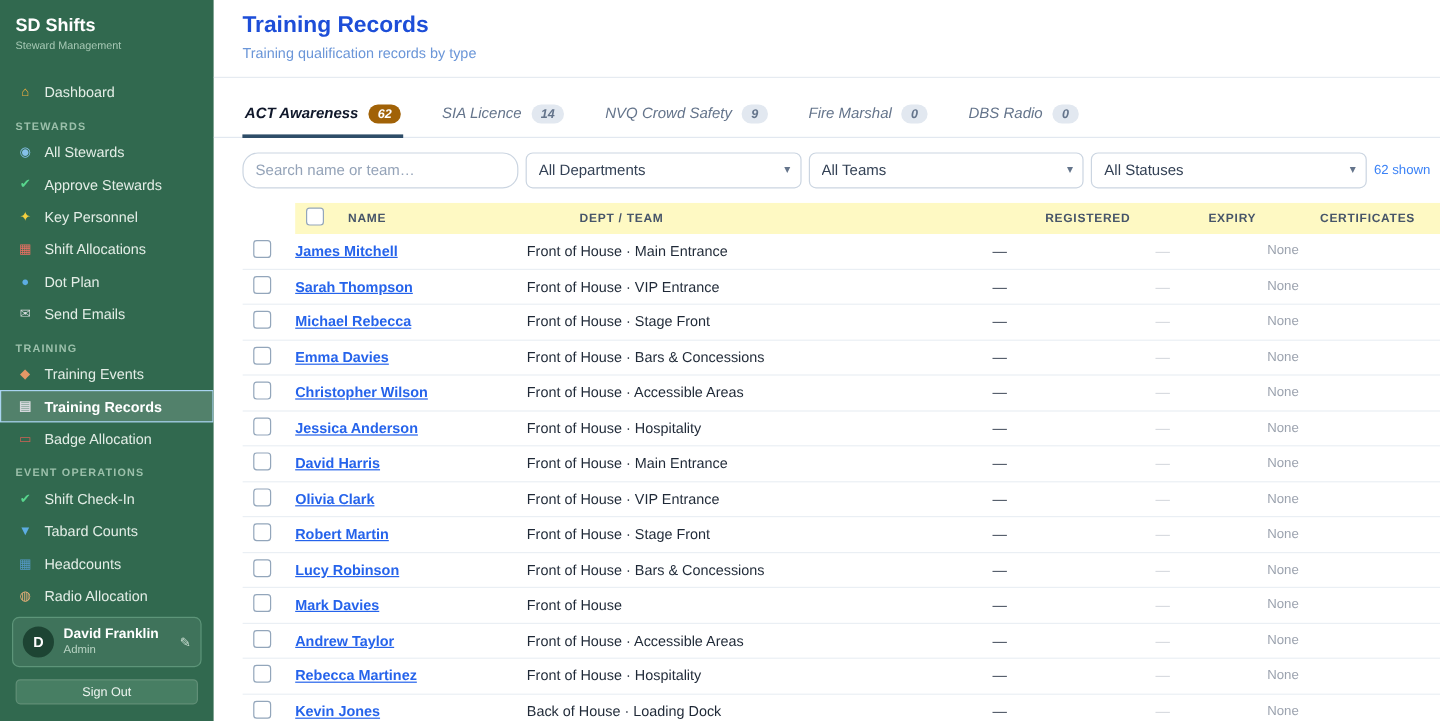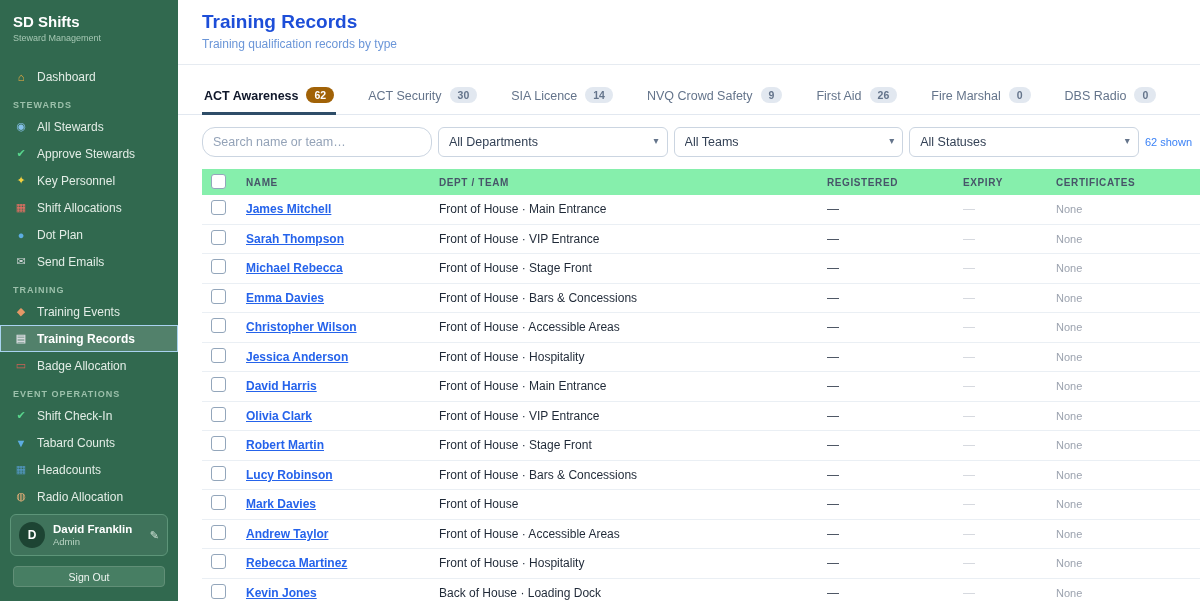--- a/index.html
+++ b/index.html
@@ -31,42 +31,42 @@
 
   
   .main { flex:1; display:flex; flex-direction:column; height:601px; overflow:hidden; }
   .page-header { padding:11px 24px 13px; border-bottom:1px solid #e6ebf1; }
   .page-title { color:#1d4ed8; font-size:19px; font-weight:bold; }
   .page-subtitle { color:#6b96d8; font-size:12px; margin-top:4px; }
 
   .tabs { display:flex; align-items:flex-end; gap:30px; padding:0 24px; margin-top:12px;
           border-bottom:1px solid #e2e8f0; }
   .tab { position:relative; padding:10px 2px 11px; font-size:12.5px; color:#64748b;
-         cursor:pointer; white-space:nowrap; display:flex; align-items:flex-end; }
+         cursor:pointer; white-space:nowrap; display:flex; align-items:flex-start;font-style:italic; }
   .tab.active { color:#0f172a; font-weight:bold; }
   .tab.active::after { content:""; position:absolute; left:0; right:0; bottom:-1px; height:3px; background:#2e4d68; }
   .badge { margin-left:8px; font-size:10.5px; font-weight:bold; padding:2px 8px; border-radius:9px;
            background:#e2e8f0; color:#64748b; }
   .tab.active .badge { background:#a16207; color:#ffffff; }
 
   .filters { display:flex; align-items:center; gap:6px; padding:12px 6px 12px 24px; }
   .search { width:233px; height:30px; border:1px solid #cbd5e1; border-radius:13px; padding:0 10px;
             font-size:12.5px; color:#334155; font-family:inherit; outline:none; }
   .search::placeholder { color:#94a3b8; }
   .select-wrap { position:relative; width:233px; }
   .select-wrap select { width:100%; height:30px; border:1px solid #cbd5e1; border-radius:6px;
             padding:0 10px; font-size:12.5px; color:#334155; background:#fff;
             appearance:none; -webkit-appearance:none; font-family:inherit; outline:none; cursor:pointer; }
   .chevron { position:absolute; right:9px; top:8px; font-size:10px; color:#64748b; pointer-events:none; }
   .shown { margin-left:auto; color:#3b82f6; font-size:11px; white-space:nowrap; padding-right:2px; }
 
   .table { flex:1; margin-left:24px; overflow:hidden; }
   .thead, .trow { display:grid; grid-template-columns:44px 193px 388px 136px 93px 1fr; align-items:center; }
-  .thead { background:#86efac; height:26px; font-size:10px; font-weight:bold; letter-spacing:0.6px;
-           color:#475569; text-transform:uppercase; }
+  .thead { background:#fef9c3; height:26px; font-size:10px; font-weight:bold; letter-spacing:0.6px;
+           color:#475569; text-transform:uppercase;margin-left:44px; }
   .trow { height:29.5px; border-bottom:1px solid #eaeff4; font-size:12px; }
   .cb { appearance:none; -webkit-appearance:none; width:15px; height:15px; border:1.5px solid #93a6bb;
         border-radius:3px; background:#fff; margin-left:9px; cursor:pointer; }
   .name-link { color:#2563eb; font-weight:bold; text-decoration:underline; cursor:pointer; font-size:12px; }
   .dept { color:#1f2937; }
   .reg { color:#374151; }
   .exp { color:#d1d5db; }
   .cert { color:#9ca3af; font-size:11px; }
 </style>
 </head>
@@ -156,34 +156,26 @@
     <div class="page-title">Training Records</div>
     <div class="page-subtitle">Training qualification records by type</div>
   </div>
 
   <div class="tabs">
       <div class="tab active">
     <span class="tab-label">ACT Awareness</span>
     <span class="badge">62</span>
   </div>
       <div class="tab">
-    <span class="tab-label">ACT Security</span>
-    <span class="badge">30</span>
-  </div>
-      <div class="tab">
     <span class="tab-label">SIA Licence</span>
     <span class="badge">14</span>
   </div>
       <div class="tab">
     <span class="tab-label">NVQ Crowd Safety</span>
     <span class="badge">9</span>
-  </div>
-      <div class="tab">
-    <span class="tab-label">First Aid</span>
-    <span class="badge">26</span>
   </div>
       <div class="tab">
     <span class="tab-label">Fire Marshal</span>
     <span class="badge">0</span>
   </div>
       <div class="tab">
     <span class="tab-label">DBS Radio</span>
     <span class="badge">0</span>
   </div>
     </div>

